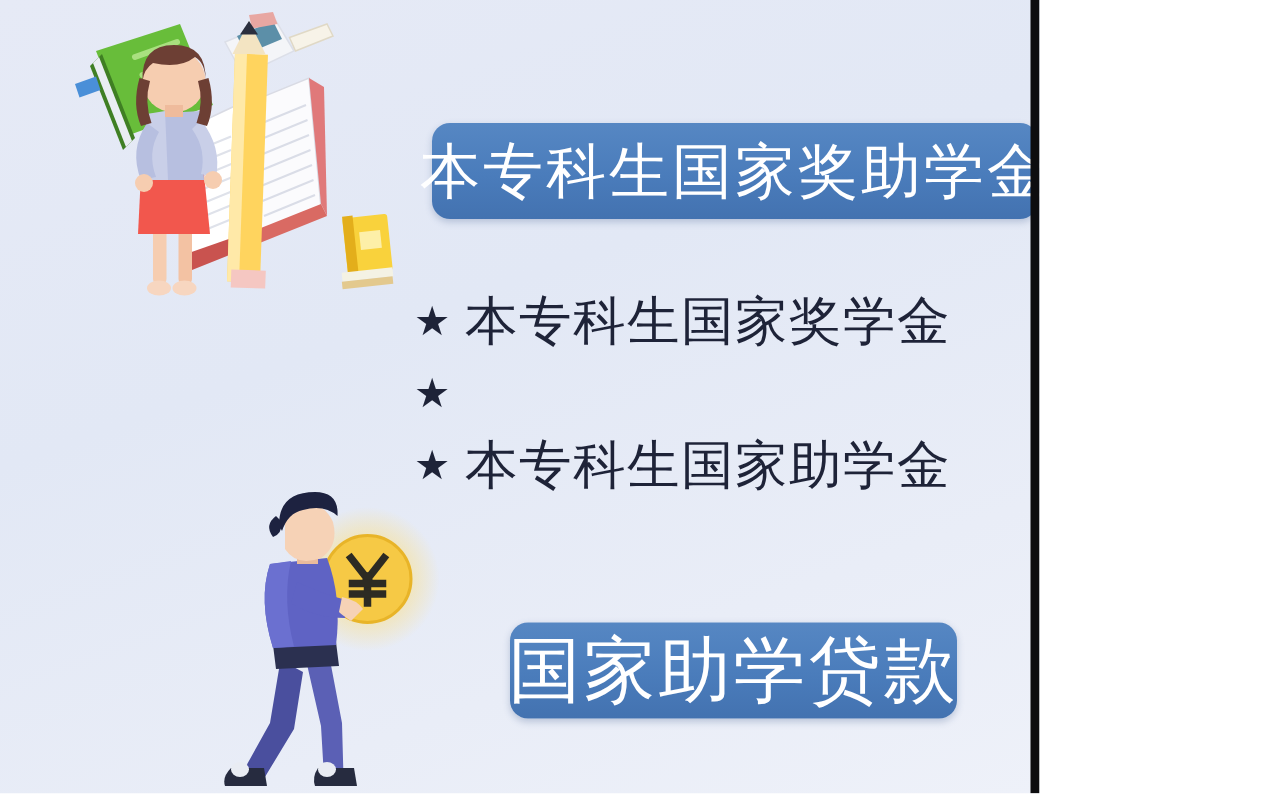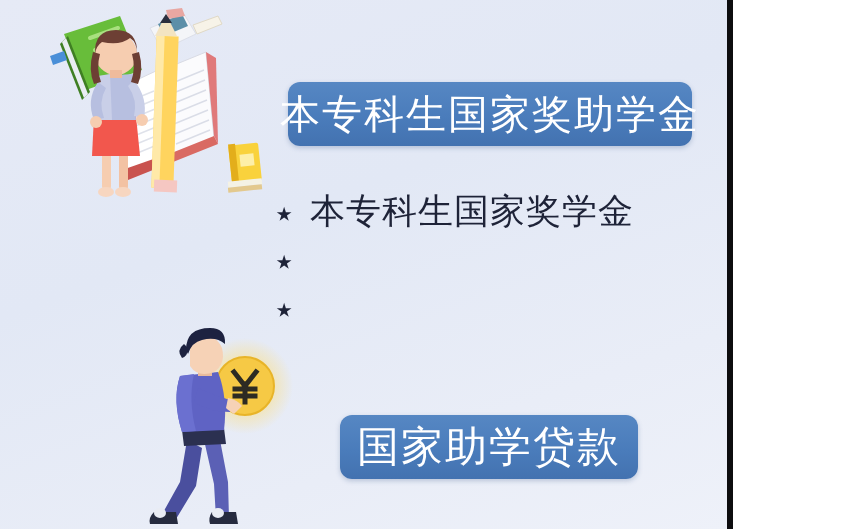--- a/index.html
+++ b/index.html
@@ -6,22 +6,21 @@
     margin: 0;
     padding: 0;
     background: #ffffff;
   }
   #canvas {
     position: relative;
     width: 693px;
     height: 529px;
     overflow: hidden;
     background: linear-gradient(160deg, #e6eaf6 0%, #e2e8f5 40%, #e9edf7 75%, #eef1f9 100%);
-    font-family: Liberation Mono, monospace;
-    padding-left: 40px;
+    font-family: Liberation Serif, serif;
   }
   
   #right-edge {
     position: absolute;
     top: 0; right: 0;
     width: 6px; height: 529px;
     background: #0d0d0f;
   }
 
   
@@ -39,21 +38,21 @@
     white-space: nowrap;
   }
   #header-badge {
     left: 288px; top: 82px;
     width: 404px; height: 64px;
     font-size: 40px;
   }
   #loan-badge {
     left: 340px; top: 415px;
     width: 298px; height: 64px;
-    font-size: 42px;
+    font-size: 48px;
   }
 
   
   #bullet-list {
     position: absolute;
     left: 276px;
     top: 190px;
     width: 520px;
   }
   .bullet-row {
@@ -241,20 +240,21 @@
       <span class="bullet-star">★</span>
       <span class="bullet-text">本专科生国家奖学金</span>
     </div>
 
     <div class="bullet-row">
       <span class="bullet-star">★</span>
     </div>
 
     <div class="bullet-row">
       <span class="bullet-star">★</span>
+      <span class="bullet-text">本专科生国家助学金</span>
     </div>
 
   </div>
 
   <div class="badge" id="loan-badge">国家助学贷款</div>
 
   <div id="right-edge"></div>
 </div>
 
 </body></html>

